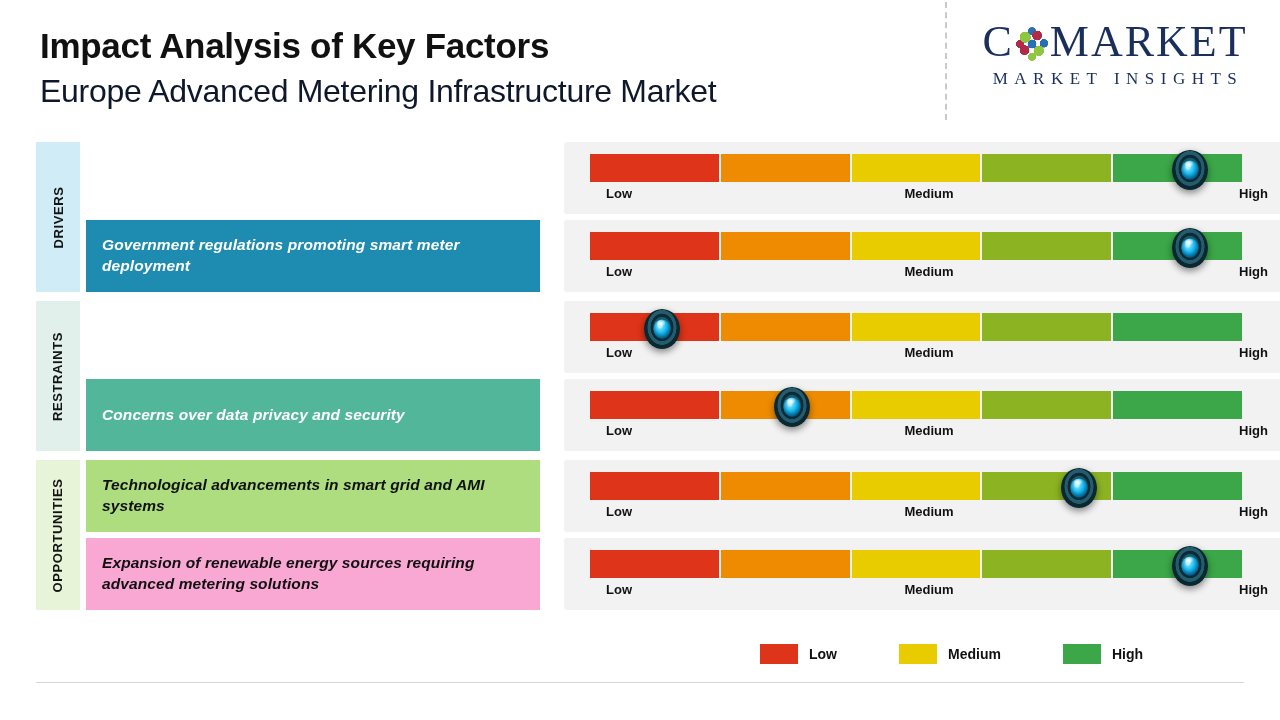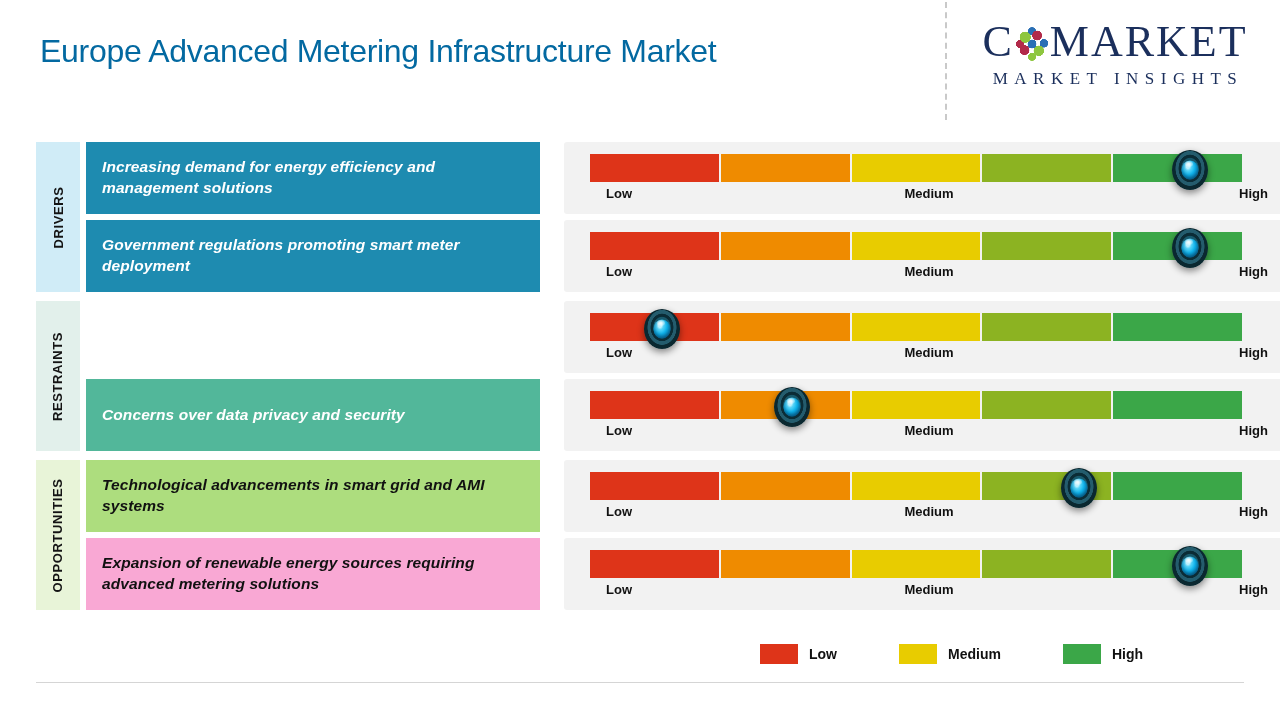--- a/index.html
+++ b/index.html
@@ -16,21 +16,21 @@
   }
 
   
   .header { position: absolute; left: 40px; top: 26px; }
   .title-main {
     font-size: 35px; font-weight: bold; color: #111111;
     letter-spacing: -0.3px; line-height: 1.15;
     white-space: nowrap;
   }
   .title-sub {
-    font-size: 32px; font-weight: normal; color: #0369a1;
+    font-size: 32px; font-weight: normal; color: #0f172a;
     letter-spacing: -0.3px; line-height: 1.2; margin-top: 6px;
     white-space: nowrap;
   }
 
   
   .logo-sep {
     position: absolute; left: 945px; top: 2px;
     width: 0; height: 118px;
     border-left: 2px dashed #c9c9c9;
   }
@@ -165,41 +165,39 @@
     font-size: 13.5px; color: #1b1b1b;
   }
   .footer b { font-weight: bold; }
 </style>
 </head>
 <body>
 
 <div id="page">
 
   <div class="header">
+    <div class="title-main">Impact Analysis of Key Factors</div>
     <div class="title-sub">Europe Advanced Metering Infrastructure Market</div>
   </div>
 
   <div class="logo-sep"></div>
   <div class="logo">
     <div class="logo-word">
       <span>C</span>
       <span class="logo-globe"></span>
       <span>MARKET</span>
     </div>
     <div class="logo-tag">MARKET INSIGHTS</div>
   </div>
 
   <div class="grid" id="grid">
       <div class="cat-band" style="top: 0px; height: 150px; background: rgb(208, 236, 247);">
         <div class="cat-label">DRIVERS</div>
       </div>
       <div class="row" style="top: 0px;">
-        <div class="factor-box" style="background: rgb(30, 139, 176);">
-          <div class="factor-text" style="color: rgb(255, 255, 255);">Increasing demand for energy efficiency and management solutions</div>
-        </div>
         <div class="gauge-panel">
           <div class="gauge-bar">
             <div class="seg" style="background: rgb(222, 52, 25);"></div>
             <div class="seg" style="background: rgb(239, 139, 0);"></div>
             <div class="seg" style="background: rgb(232, 204, 0);"></div>
             <div class="seg" style="background: rgb(140, 179, 34);"></div>
             <div class="seg" style="background: rgb(59, 167, 72);"></div>
           </div>
           <div class="marker" title="High" style="left: 625.84px;"></div>
           <div class="gauge-labels">

